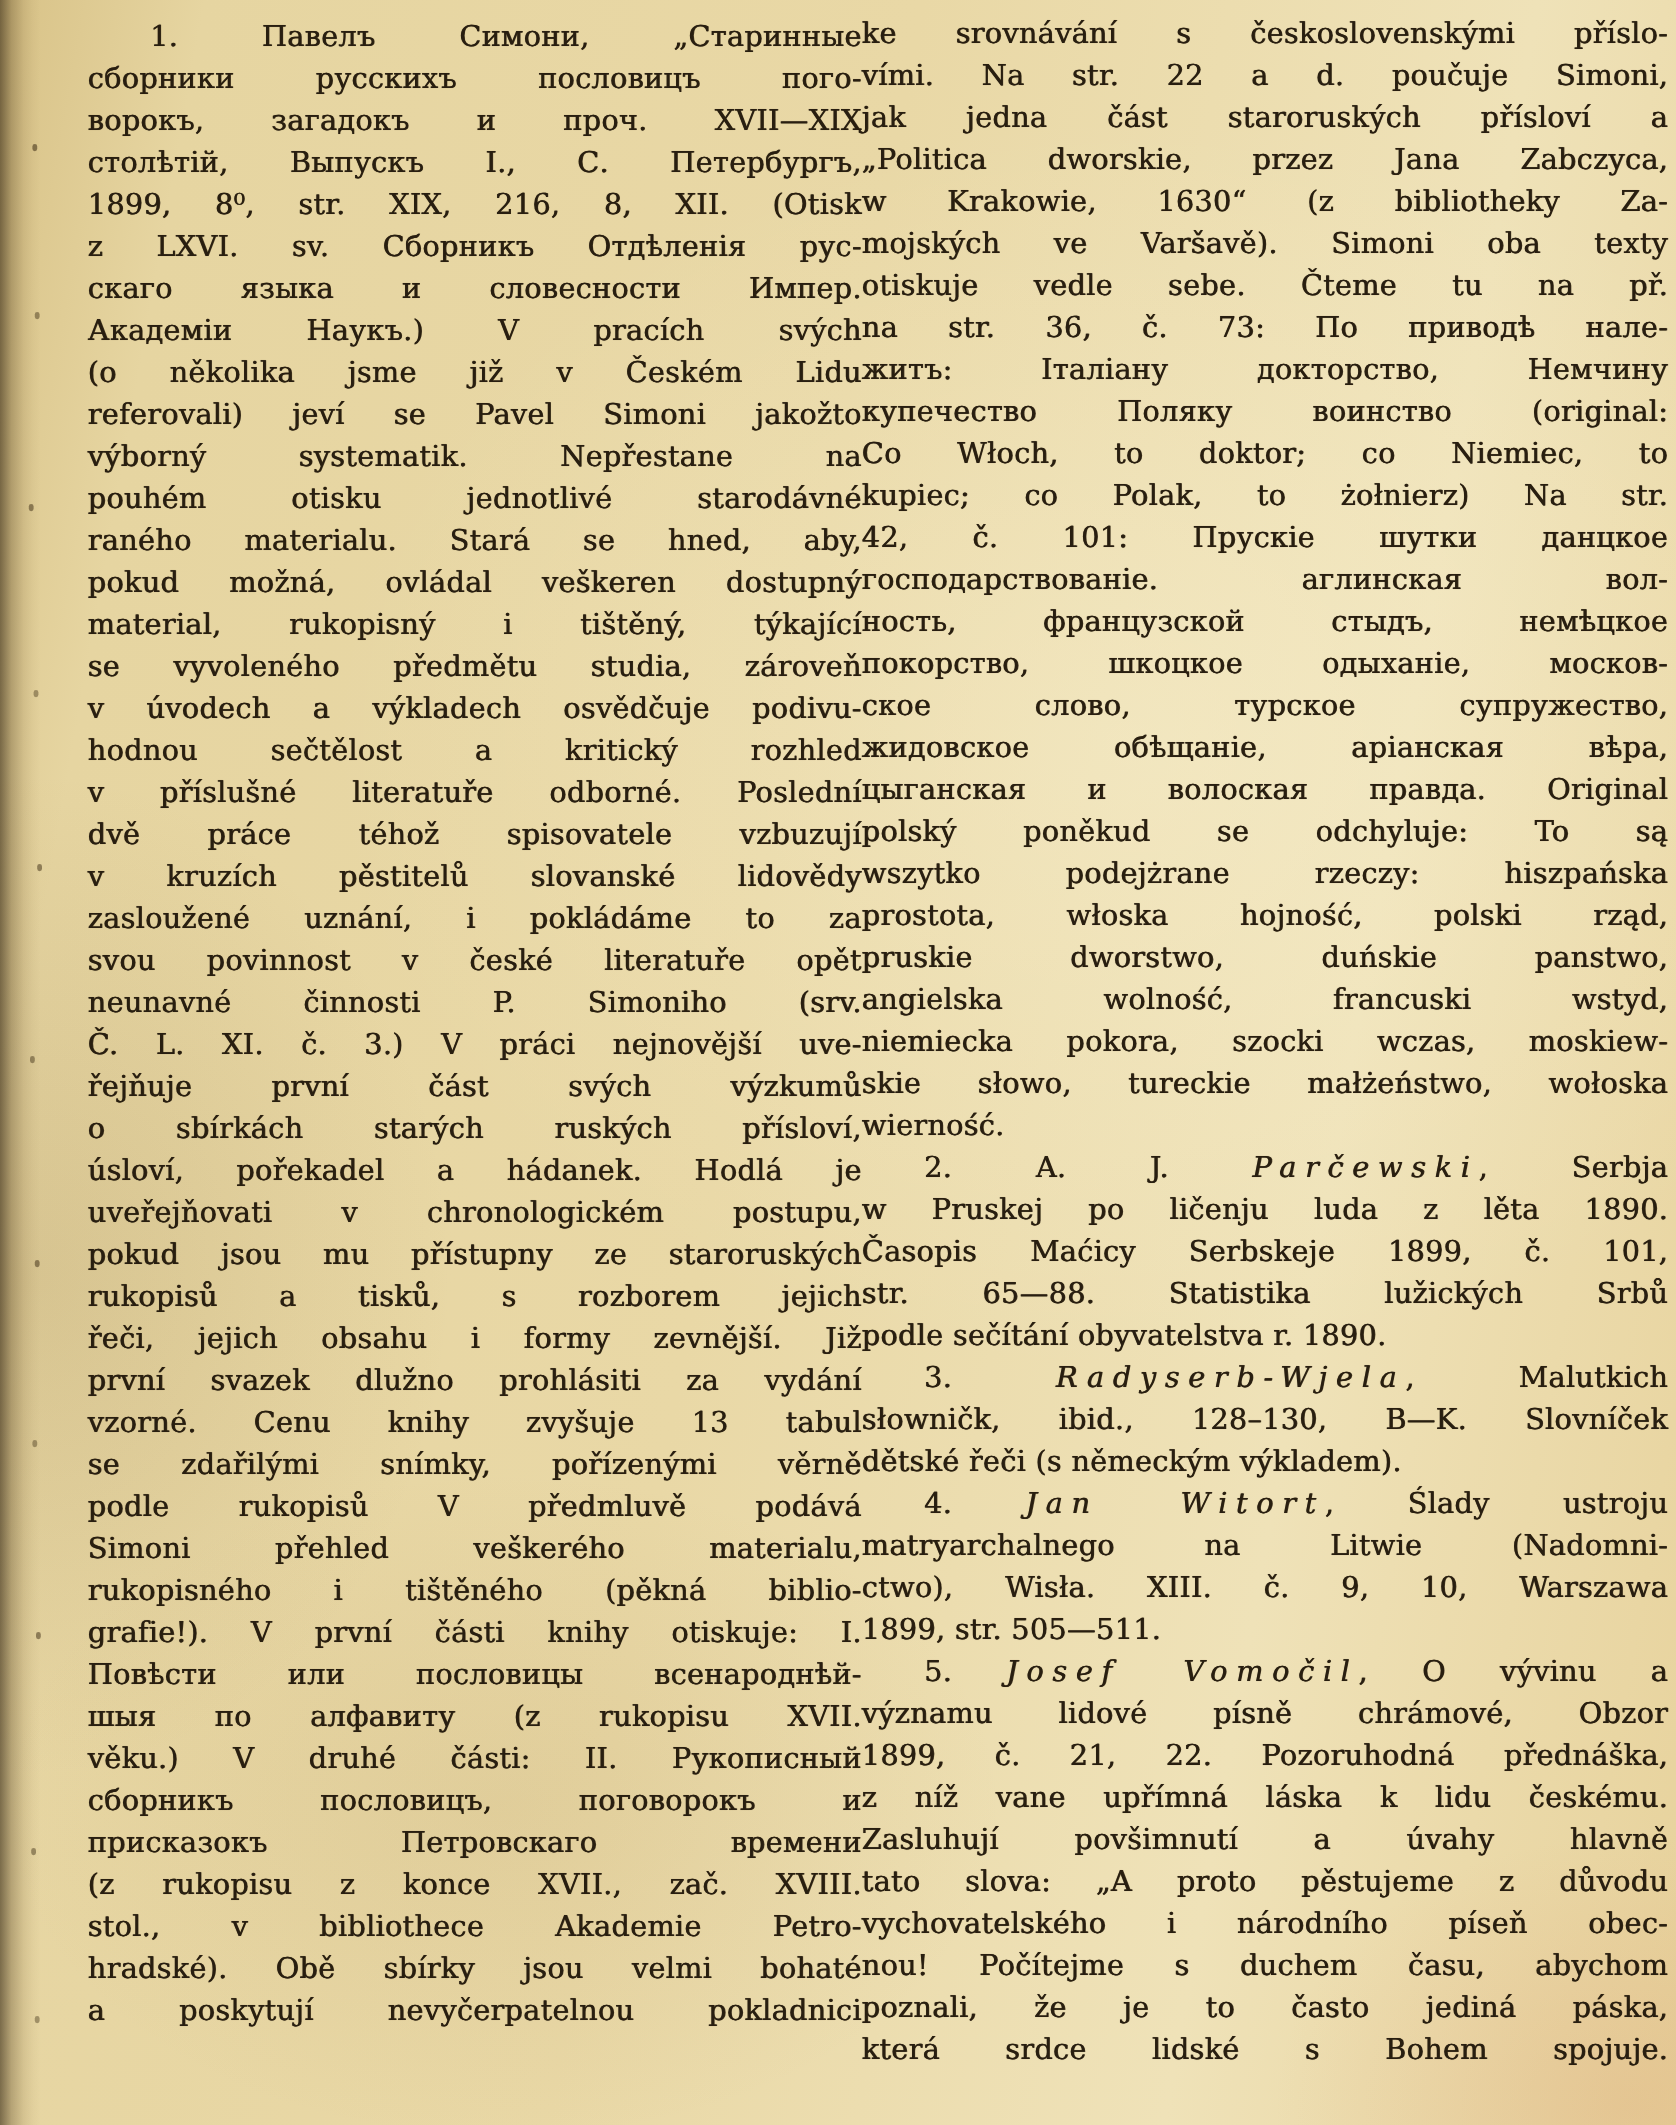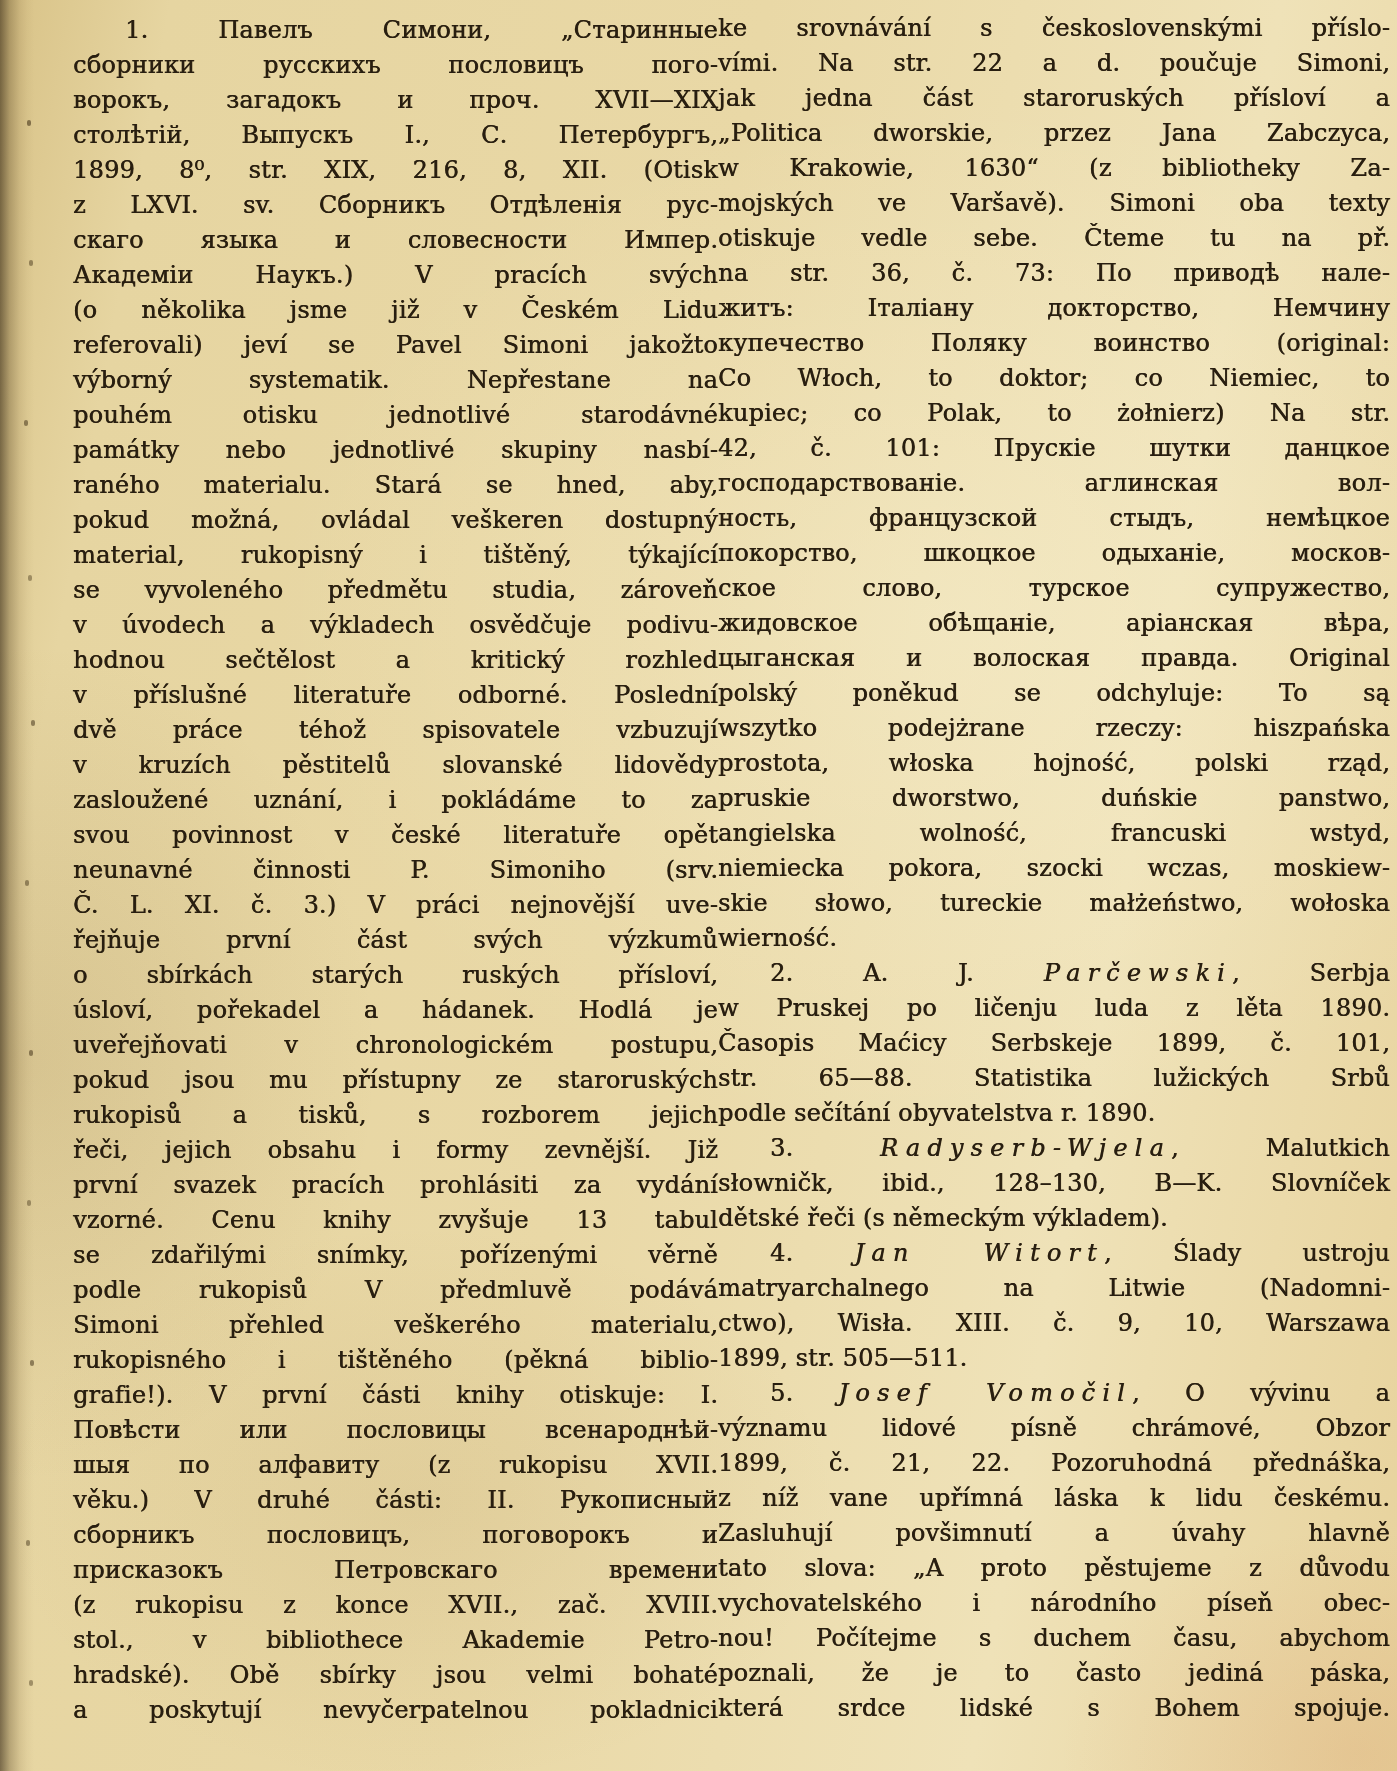--- a/index.html
+++ b/index.html
@@ -61,42 +61,41 @@
     <div class="line"><span>ворокъ, загадокъ и проч. XVII—XIX</span></div>
     <div class="line"><span>столѣтій, Выпускъ I., С. Петербургъ,</span></div>
     <div class="line"><span>1899, 8⁰, str. XIX, 216, 8, XII. (Otisk</span></div>
     <div class="line"><span>z LXVI. sv. Сборникъ Отдѣленія рус-</span></div>
     <div class="line"><span>скаго языка и словесности Импер.</span></div>
     <div class="line"><span>Академіи Наукъ.) V pracích svých</span></div>
     <div class="line"><span>(o několika jsme již v Českém Lidu</span></div>
     <div class="line"><span>referovali) jeví se Pavel Simoni jakožto</span></div>
     <div class="line"><span>výborný systematik. Nepřestane na</span></div>
     <div class="line"><span>pouhém otisku jednotlivé starodávné</span></div>
-    <div class="line"><span>památky nebo jednotlivé skupiny nasbí-</span></div>
     <div class="line"><span>raného materialu. Stará se hned, aby,</span></div>
     <div class="line"><span>pokud možná, ovládal veškeren dostupný</span></div>
     <div class="line"><span>material, rukopisný i tištěný, týkající</span></div>
     <div class="line"><span>se vyvoleného předmětu studia, zároveň</span></div>
     <div class="line"><span>v úvodech a výkladech osvědčuje podivu-</span></div>
     <div class="line"><span>hodnou sečtělost a kritický rozhled</span></div>
     <div class="line"><span>v příslušné literatuře odborné. Poslední</span></div>
     <div class="line"><span>dvě práce téhož spisovatele vzbuzují</span></div>
     <div class="line"><span>v kruzích pěstitelů slovanské lidovědy</span></div>
     <div class="line"><span>zasloužené uznání, i pokládáme to za</span></div>
     <div class="line"><span>svou povinnost v české literatuře opět</span></div>
     <div class="line"><span>neunavné činnosti P. Simoniho (srv.</span></div>
     <div class="line"><span>Č. L. XI. č. 3.) V práci nejnovější uve-</span></div>
     <div class="line"><span>řejňuje první část svých výzkumů</span></div>
     <div class="line"><span>o sbírkách starých ruských přísloví,</span></div>
     <div class="line"><span>úsloví, pořekadel a hádanek. Hodlá je</span></div>
     <div class="line"><span>uveřejňovati v chronologickém postupu,</span></div>
     <div class="line"><span>pokud jsou mu přístupny ze staroruských</span></div>
     <div class="line"><span>rukopisů a tisků, s rozborem jejich</span></div>
     <div class="line"><span>řeči, jejich obsahu i formy zevnější. Již</span></div>
-    <div class="line"><span>první svazek pracích prohlásiti za vydání</span></div>
+    <div class="line"><span>první svazek dlužno prohlásiti za vydání</span></div>
     <div class="line"><span>vzorné. Cenu knihy zvyšuje 13 tabul</span></div>
     <div class="line"><span>se zdařilými snímky, pořízenými věrně</span></div>
     <div class="line"><span>podle rukopisů V předmluvě podává</span></div>
     <div class="line"><span>Simoni přehled veškerého materialu,</span></div>
     <div class="line"><span>rukopisného i tištěného (pěkná biblio-</span></div>
     <div class="line"><span>grafie!). V první části knihy otiskuje: I.</span></div>
     <div class="line"><span>Повѣсти или пословицы всенароднѣй-</span></div>
     <div class="line"><span>шыя по алфавиту (z rukopisu XVII.</span></div>
     <div class="line"><span>věku.) V druhé části: II. Рукописный</span></div>
     <div class="line"><span>сборникъ пословицъ, поговорокъ и</span></div>

